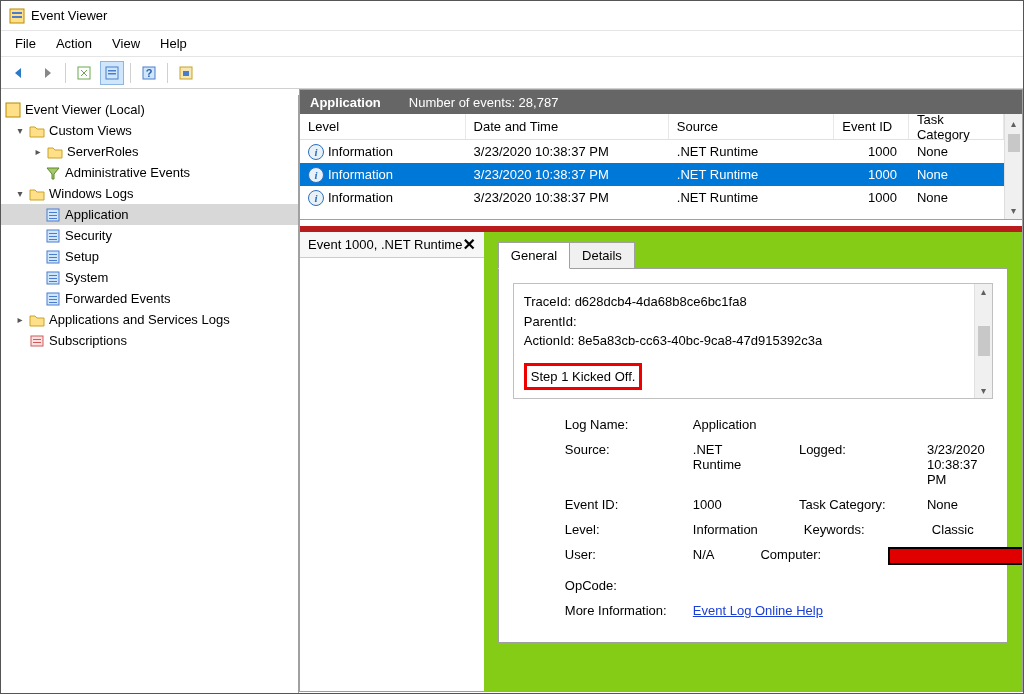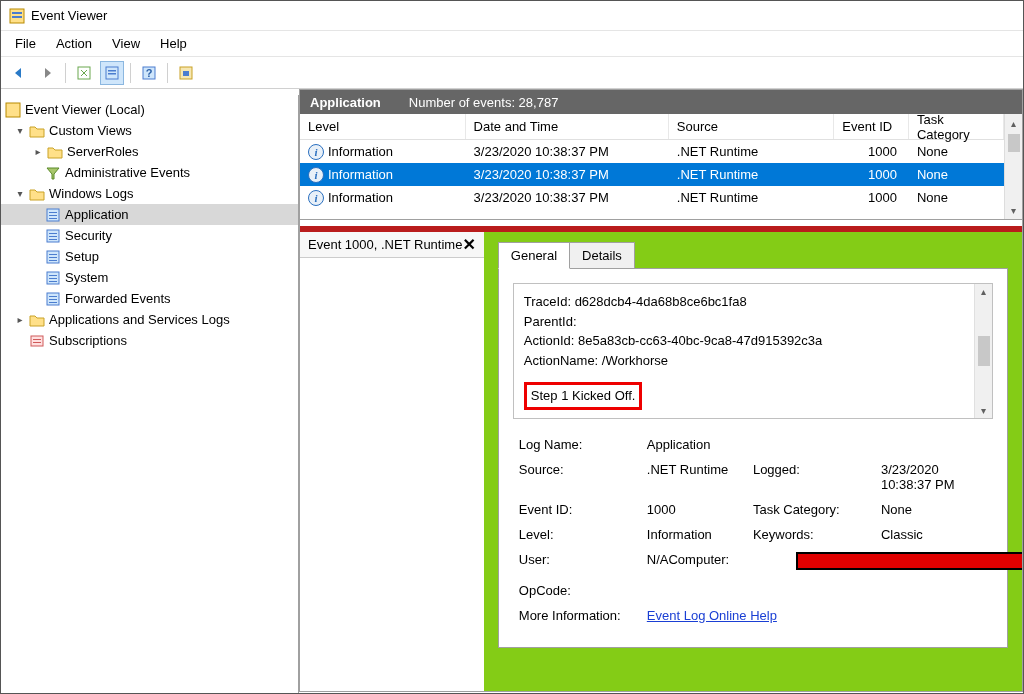--- a/index.html
+++ b/index.html
@@ -46,21 +46,21 @@
 .tab { padding: 5px 12px; border:1px solid #a0a0a0; border-bottom:none; background:#f0f0f0; margin-right:-1px; font-size:13px; cursor:default; }
 .tab.active { background:#fff; position:relative; z-index:2; border-bottom:1px solid #fff; margin-bottom:-1px;}
 .tab-content { border:1px solid #a0a0a0; background:#fff; padding: 14px; }
 .msg-box { border:1px solid #c0c0c0; padding: 8px 10px; font-size:13px; line-height:1.5; position:relative; margin-bottom: 3px; display:flex; background:#fff; }
 .msg-text { flex:1; }
 .msg-scroll { width:18px; background:#f0f0f0; border-left:1px solid #e0e0e0; display:flex; flex-direction:column; justify-content:space-between; align-items:center; font-size:10px; color:#606060; margin:-8px -10px -8px 6px; }
 .msg-scroll .thumb { width:12px; height:30px; background:#c8c8c8; }
 .redbox { border:3px solid #e00; padding:1px 4px; display:inline-block; margin-top:12px; }
 .props { margin: 18px 6px 6px 6px; font-size:13px; }
 .prop-row { display:flex; margin-bottom:10px; }
-.prop-col { display:flex; flex:1; }
+.prop-col { display:flex; flex:1;margin-left:46px; }
 .prop-label { width: 128px; font-weight:500; }
 .prop-val { flex:1; }
 .link { color:#1a3fd4; text-decoration:underline; cursor:pointer; }
 .redact { width:236px; height:18px; background:#e10000; border:2px solid #000; display:inline-block; }
 svg { display:block; }
 </style>
 </head>
 <body>
 
 <div class="window">
@@ -308,21 +308,20 @@
           <div class="tabs">
             <div class="tab active">General</div>
             <div class="tab">Details</div>
           </div>
           <div class="tab-content">
             <div class="msg-box">
               <div class="msg-text">
                 <div>TraceId: d628dcb4-4da68b8ce6bc1fa8</div>
                 <div>ParentId:</div>
                 <div>ActionId: 8e5a83cb-cc63-40bc-9ca8-47d915392c3a</div>
-                <div>ActionName: /Workhorse</div>
                 <span class="redbox"><span>Step 1 Kicked Off.</span></span>
               </div>
               <div class="msg-scroll">
                 <span>▴</span>
                 <span class="thumb"></span>
                 <span>▾</span>
               </div>
             </div>
 
             <div class="props">

